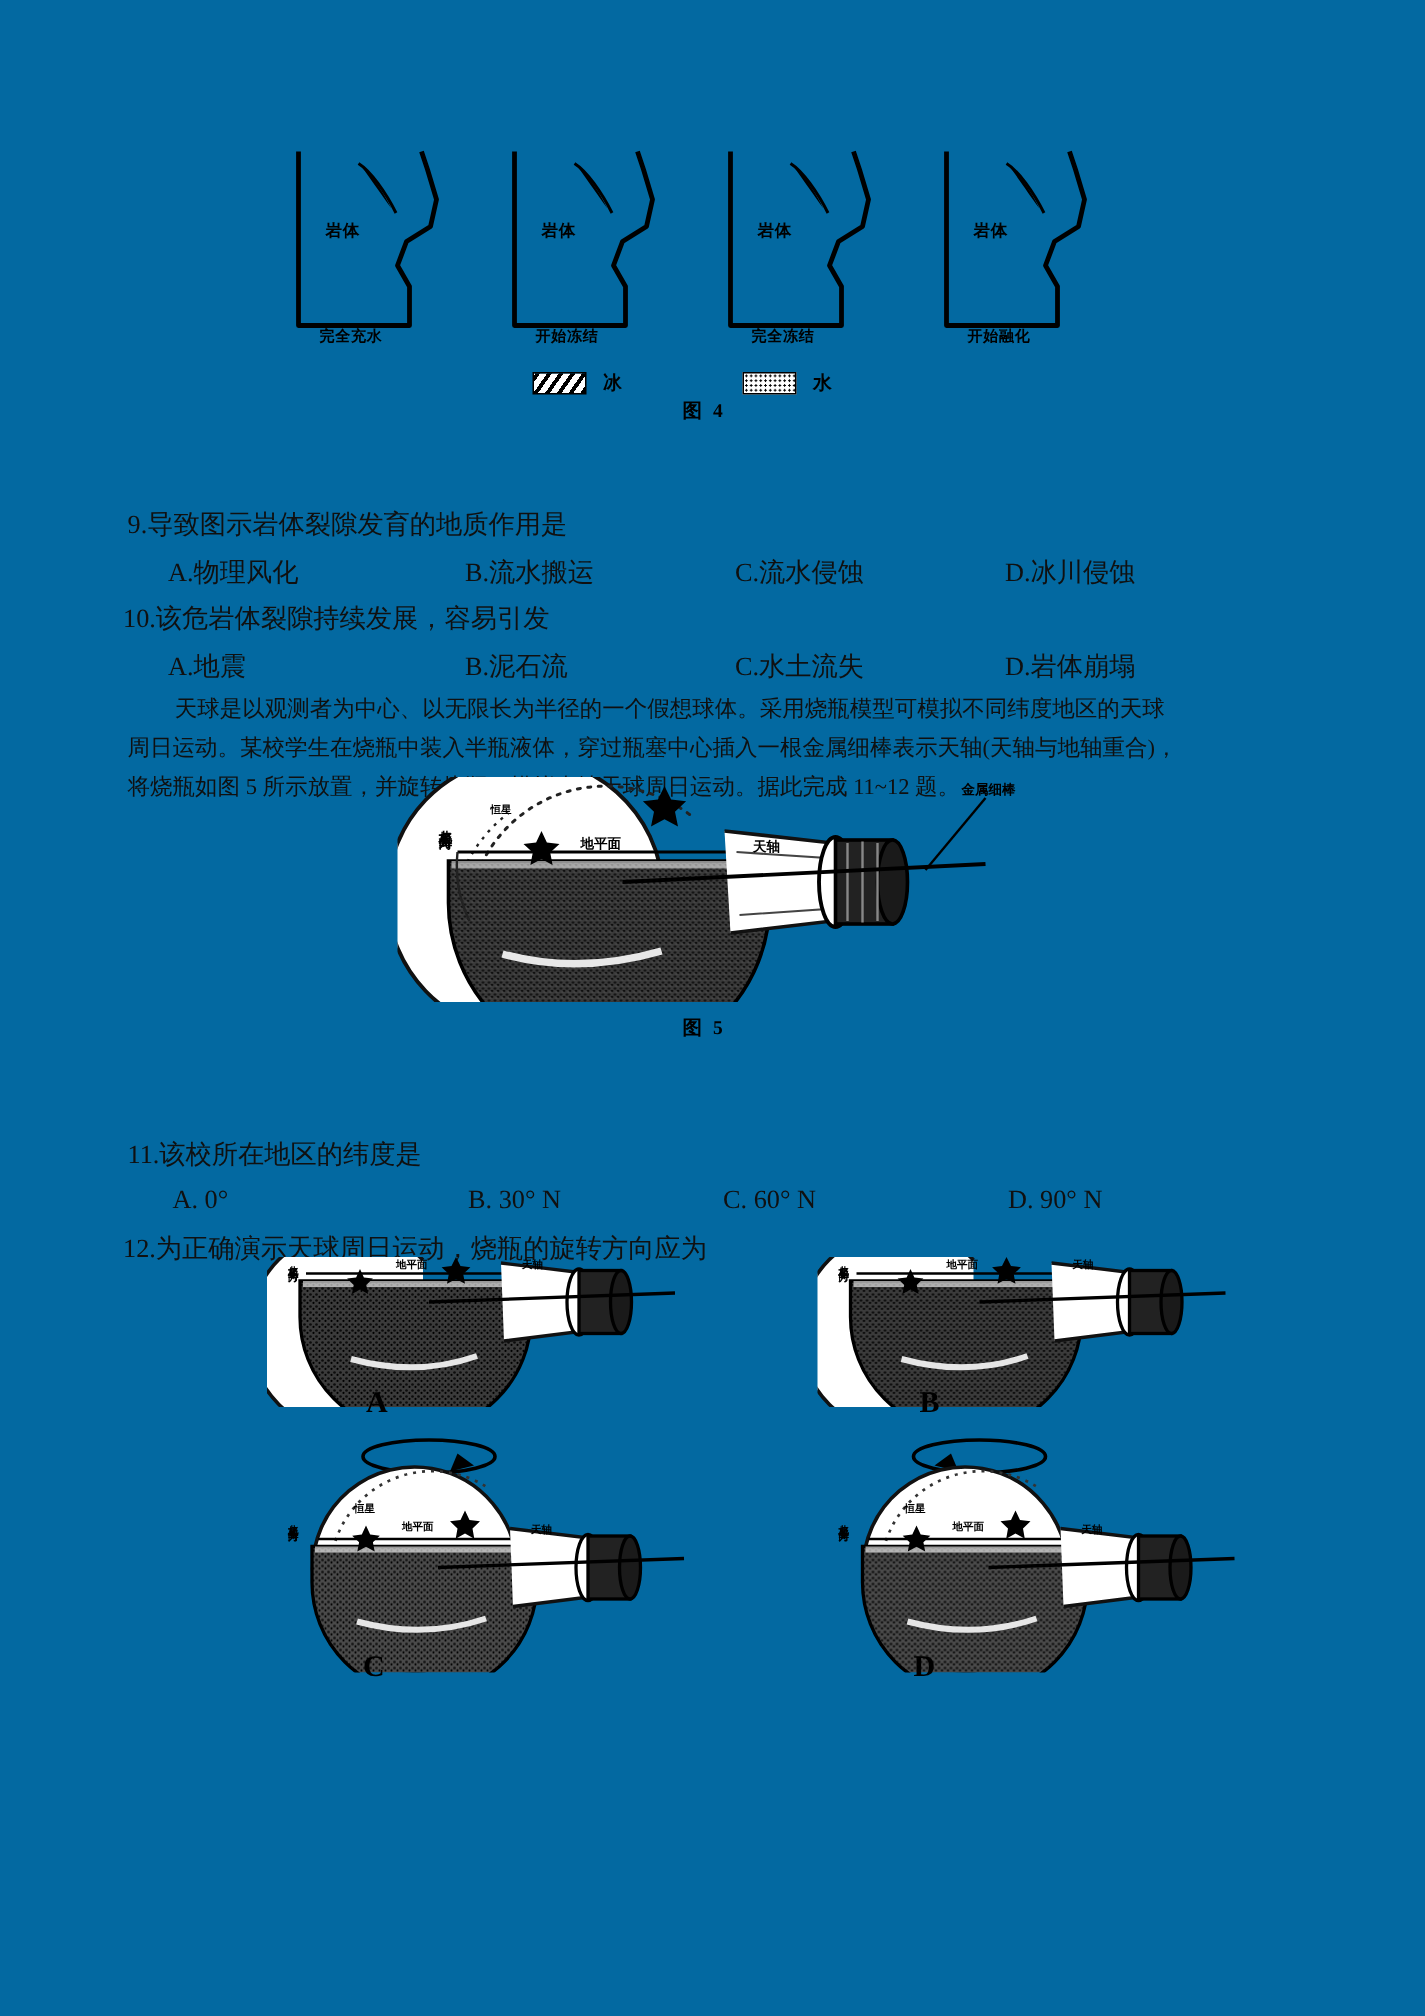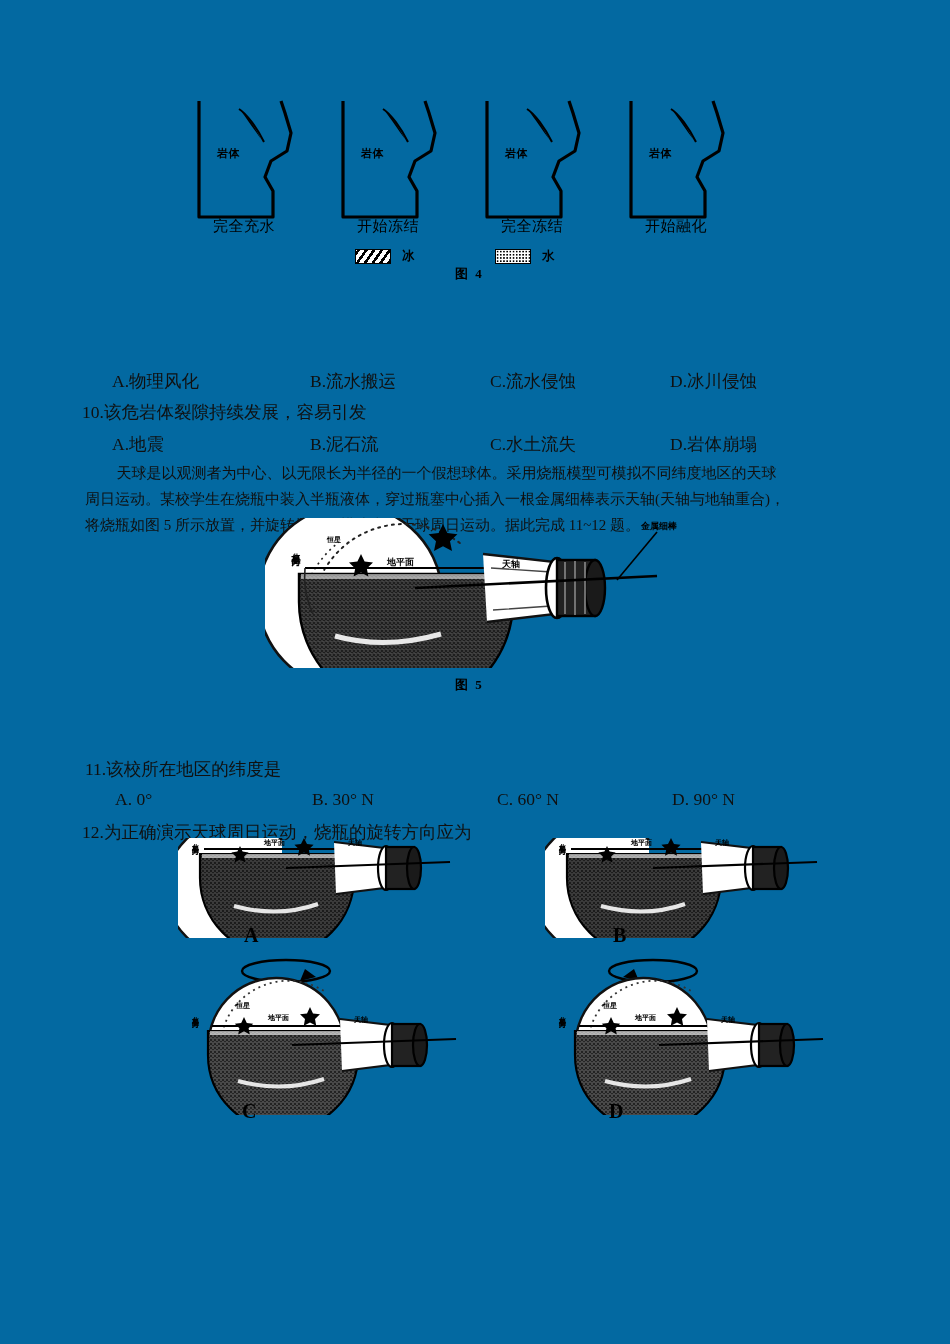--- a/index.html
+++ b/index.html
@@ -57,22 +57,22 @@
     position: absolute;
     font-size: 11px;
     font-weight: bold;
     font-family: "DejaVu Sans", sans-serif;
     letter-spacing: 0.5px;
     color: #000;
     white-space: nowrap;
   }
   .panelcap {
     position: absolute;
-    font-size: 15px;
-    font-weight: normal;
+    font-size: 10px;
+    font-weight: bold;
     font-family: "DejaVu Sans", sans-serif;
     letter-spacing: 0.5px;
     color: #000;
     white-space: nowrap;
   }
   .legend-item { position: absolute; }
   .legend-box {
     display: inline-block;
     width: 34px;
     height: 13px;
@@ -173,20 +173,21 @@
     <span class="legend-box legend-ice"></span>
     <span class="legend-txt">冰</span>
   </div>
   <div class="legend-item" style="left:495px; top:246px;">
     <span class="legend-box legend-water"></span>
     <span class="legend-txt">水</span>
   </div>
 
   <div class="figcap" style="left:455px; top:265px;">图 4</div>
 
+  <div class="qline" style="left:85px; top:338px;">9.导致图示岩体裂隙发育的地质作用是</div>
   <div class="opt" style="left:112px; top:369px;">A.物理风化</div>
   <div class="opt" style="left:310px; top:369px;">B.流水搬运</div>
   <div class="opt" style="left:490px; top:369px;">C.流水侵蚀</div>
   <div class="opt" style="left:670px; top:369px;">D.冰川侵蚀</div>
 
   <div class="qline" style="left:82px; top:401px;">10.该危岩体裂隙持续发展，容易引发</div>
   <div class="opt" style="left:112px; top:432px;">A.地震</div>
   <div class="opt" style="left:310px; top:432px;">B.泥石流</div>
   <div class="opt" style="left:490px; top:432px;">C.水土流失</div>
   <div class="opt" style="left:670px; top:432px;">D.岩体崩塌</div>
@@ -249,21 +250,21 @@
     <div class="fl-label big" style="left:122px; top:38px;">地平面</div>
     <div class="fl-label big" style="left:237px; top:40px;">天轴</div>
     <div class="fl-label big" style="left:376px; top:2px;">金属细棒</div>
   </div>
 
   <div class="figcap" style="left:455px; top:676px;">图 5</div>
 
   <div class="qline" style="left:85px; top:758px;">11.该校所在地区的纬度是</div>
   <div class="opt" style="left:115px; top:789px;">A. 0°</div>
   <div class="opt" style="left:312px; top:789px;">B. 30° N</div>
-  <div class="opt" style="left:497px; top:789px;">C. 60° N</div>
+  <div class="opt" style="left:482px; top:789px;">C. 60° N</div>
   <div class="opt" style="left:672px; top:789px;">D. 90° N</div>
 
   <div class="qline" style="left:82px; top:821px;">12.为正确演示天球周日运动，烧瓶的旋转方向应为</div>
 
   <div class="flaskwrap" style="left:178px; top:838px; width:300px; height:110px;">
     <svg width="300" height="100" viewBox="0 0 300 100">
       <defs>
         <clipPath id="cA">
             <path d="M22 16 L176 16 L176 40 A70 70 0 0 1 22 40 Z"></path>
           </clipPath>

